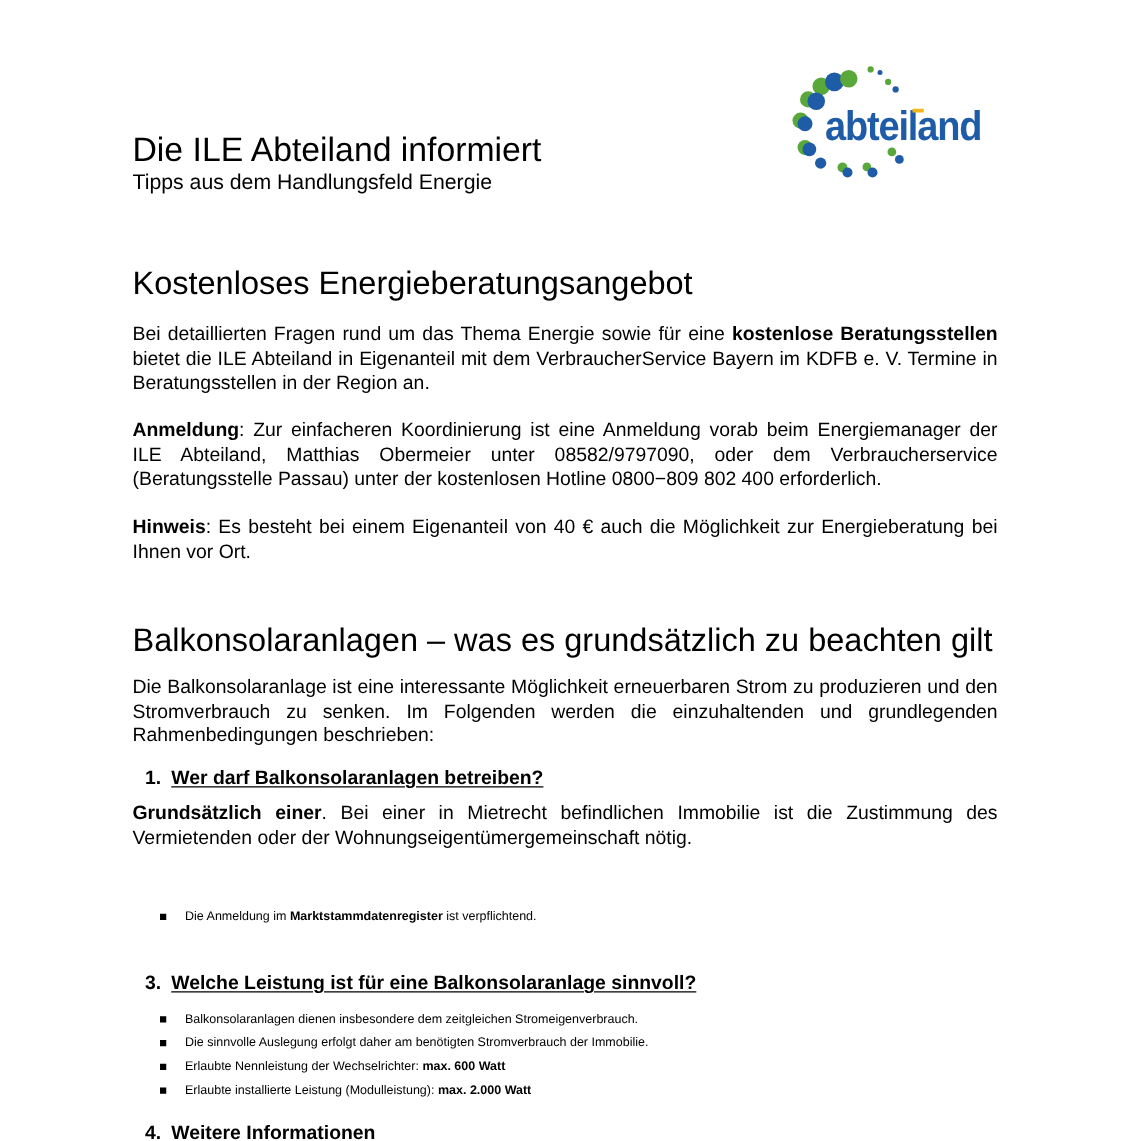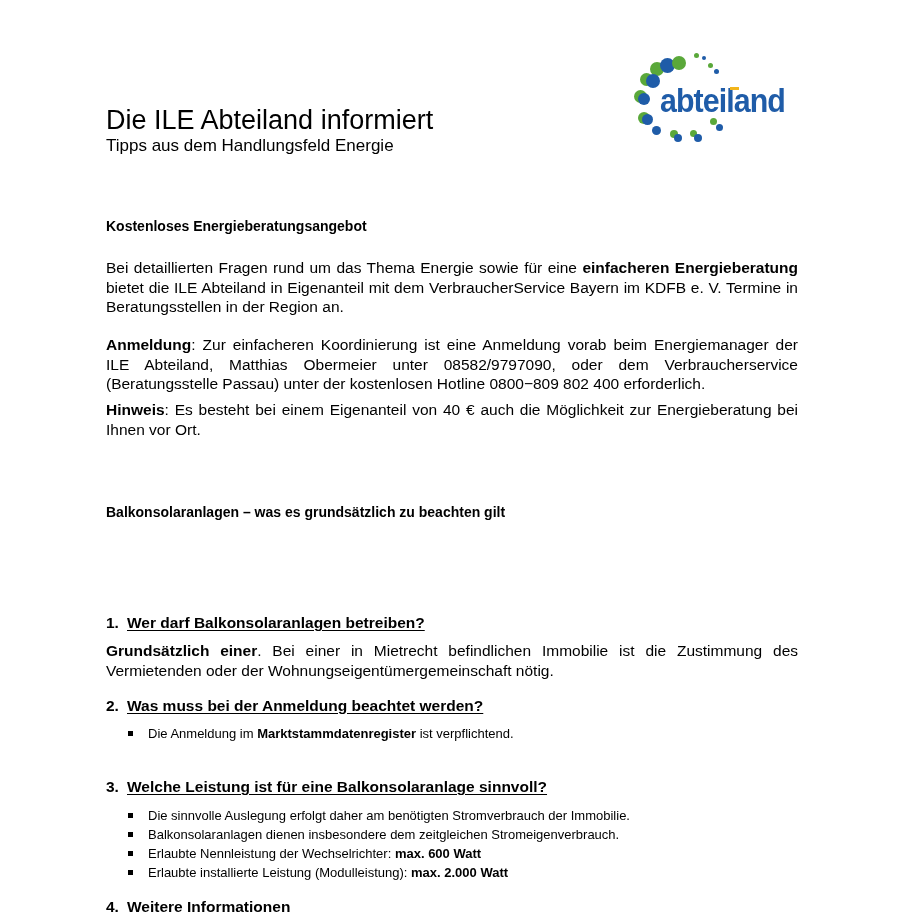--- a/index.html
+++ b/index.html
@@ -6,27 +6,27 @@
   body { width:904px; height:913px; overflow:hidden; position:relative;
          font-family:"Liberation Sans", sans-serif; color:#000; }
   .page { position:absolute; left:0; top:0; width:904px; height:913px; }
   .doc-title { position:absolute; left:106px; top:104px; font-size:27px; line-height:32px; margin:0; font-weight:normal; }
   .doc-subtitle { position:absolute; left:106px; top:137px; font-size:17px; line-height:18px; }
   .logo { position:absolute; left:628px; top:48px; width:180px; height:100px; }
   .logo-text { position:absolute; left:32px; top:34px; font-size:33px; font-weight:bold; color:#1f5ca8;
                letter-spacing:-1px; font-family:"Liberation Sans", sans-serif; transform:scaleX(0.92); transform-origin:left top; }
   .logo-dot { position:absolute; border-radius:50%; }
   .logo-i-mark { position:absolute; width:9px; height:3px; background:#f2b51c; }
-  h2 { position:absolute; left:106px; margin:0; font-size:14px; font-weight:bold; line-height:24px; }
+  h2 { position:absolute; left:106px; margin:0; font-size:26px; font-weight:normal; line-height:24px; }
   .para { position:absolute; left:106px; width:692px; font-size:15.5px; line-height:19.5px; text-align:justify; margin:0; }
   .para b { font-weight:bold; }
-  .q { position:absolute; left:106px; font-size:15.5px; font-weight:bold; line-height:19px; }
+  .q { position:absolute; left:116px; font-size:15.5px; font-weight:bold; line-height:19px; }
   .q .num { display:inline-block; width:21px; }
   .q .qt { text-decoration:underline; text-underline-offset:2px; }
-  ul.bullets { position:absolute; left:128px; margin:0; padding:0; list-style:none; font-size:13px; line-height:19px; }
+  ul.bullets { position:absolute; left:128px; margin:0; padding:0; list-style:none; font-size:10px; line-height:19px; }
   ul.bullets li { position:relative; padding-left:20px; }
   ul.bullets li::before { content:""; position:absolute; left:0; top:7px; width:5px; height:5px; background:#000; }
 </style>
 </head>
 <body>
 
 <div class="page">
 
   <h1 class="doc-title">Die ILE Abteiland informiert</h1>
   <div class="doc-subtitle">Tipps aus dem Handlungsfeld Energie</div>
@@ -53,54 +53,52 @@
     <div class="logo-dot" style="left:66px;top:86px;width:8px;height:8px;background:#1f5ca8"></div>
     <div class="logo-dot" style="left:82px;top:70px;width:7px;height:7px;background:#5aa83a"></div>
     <div class="logo-dot" style="left:88px;top:76px;width:7px;height:7px;background:#1f5ca8"></div>
     <div class="logo-text">abteiland</div>
     <div class="logo-i-mark" style="left:102px;top:39px"></div>
   </div>
 
   <h2 style="top:214px">Kostenloses Energieberatungsangebot</h2>
 
   <p class="para" style="top:258px">
-    <span>Bei detaillierten Fragen rund um das Thema Energie sowie für eine </span><b>einfacheren Energieberatung</b><span> bietet die ILE Abteiland in Eigenanteil mit dem VerbraucherService Bayern im KDFB e. V. Termine in Beratungsstellen in der Region an.</span>
+    <span>Bei detaillierten Fragen rund um das Thema Energie sowie für eine </span><b>kostenlose Beratungsstellen</b><span> bietet die ILE Abteiland in Eigenanteil mit dem VerbraucherService Bayern im KDFB e. V. Termine in Beratungsstellen in der Region an.</span>
   </p>
 
   <p class="para" style="top:335px">
     <b>Anmeldung</b><span>: Zur einfacheren Koordinierung ist eine Anmeldung vorab beim Energiemanager der ILE Abteiland, Matthias Obermeier unter 08582/9797090, oder dem Verbraucherservice (Beratungsstelle Passau) unter der kostenlosen Hotline 0800−809 802 400 erforderlich.</span>
   </p>
 
-  <p class="para" style="top:400px">
+  <p class="para" style="top:412px">
     <b>Hinweis</b><span>:  Es besteht bei einem Eigenanteil von 40 € auch die Möglichkeit zur Energieberatung bei Ihnen vor Ort.</span>
   </p>
 
   <h2 style="top:500px">Balkonsolaranlagen – was es grundsätzlich zu beachten gilt</h2>
 
+  <p class="para" style="top:540px">Die Balkonsolaranlage ist eine interessante Möglichkeit erneuerbaren Strom zu produzieren und den Stromverbrauch zu senken. Im Folgenden werden die einzuhaltenden und grundlegenden Rahmenbedingungen beschrieben:</p>
 
   <div class="q" style="top:613px">
     <span class="num">1.</span><span class="qt">Wer darf Balkonsolaranlagen betreiben?</span>
   </div>
   <p class="para" style="top:641px">
     <b>Grundsätzlich einer</b><span>. Bei einer in Mietrecht befindlichen Immobilie ist die Zustimmung des Vermietenden oder der Wohnungseigentümergemeinschaft nötig.</span>
   </p>
 
-  <div class="q" style="top:696px">
-    <span class="num">2.</span><span class="qt">Was muss bei der Anmeldung beachtet werden?</span>
-  </div>
   <ul class="bullets" style="top:724px">
     <li><span>Die Anmeldung im </span><b>Marktstammdatenregister</b><span> ist verpflichtend.</span></li>
   </ul>
 
   <div class="q" style="top:777px">
     <span class="num">3.</span><span class="qt">Welche Leistung ist für eine Balkonsolaranlage sinnvoll?</span>
   </div>
   <ul class="bullets" style="top:806px">
+    <li><span>Balkonsolaranlagen dienen insbesondere dem zeitgleichen Stromeigenverbrauch.</span></li>
     <li><span>Die sinnvolle Auslegung erfolgt daher am benötigten Stromverbrauch der Immobilie.</span></li>
-    <li><span>Balkonsolaranlagen dienen insbesondere dem zeitgleichen Stromeigenverbrauch.</span></li>
     <li><span>Erlaubte Nennleistung der Wechselrichter: </span><b>max. 600 Watt</b></li>
     <li><span>Erlaubte installierte Leistung (Modulleistung): </span><b>max. 2.000 Watt</b></li>
   </ul>
 
   <div class="q" style="top:897px">
     <span class="num">4.</span><span>Weitere Informationen</span>
   </div>
 
 </div>
 

